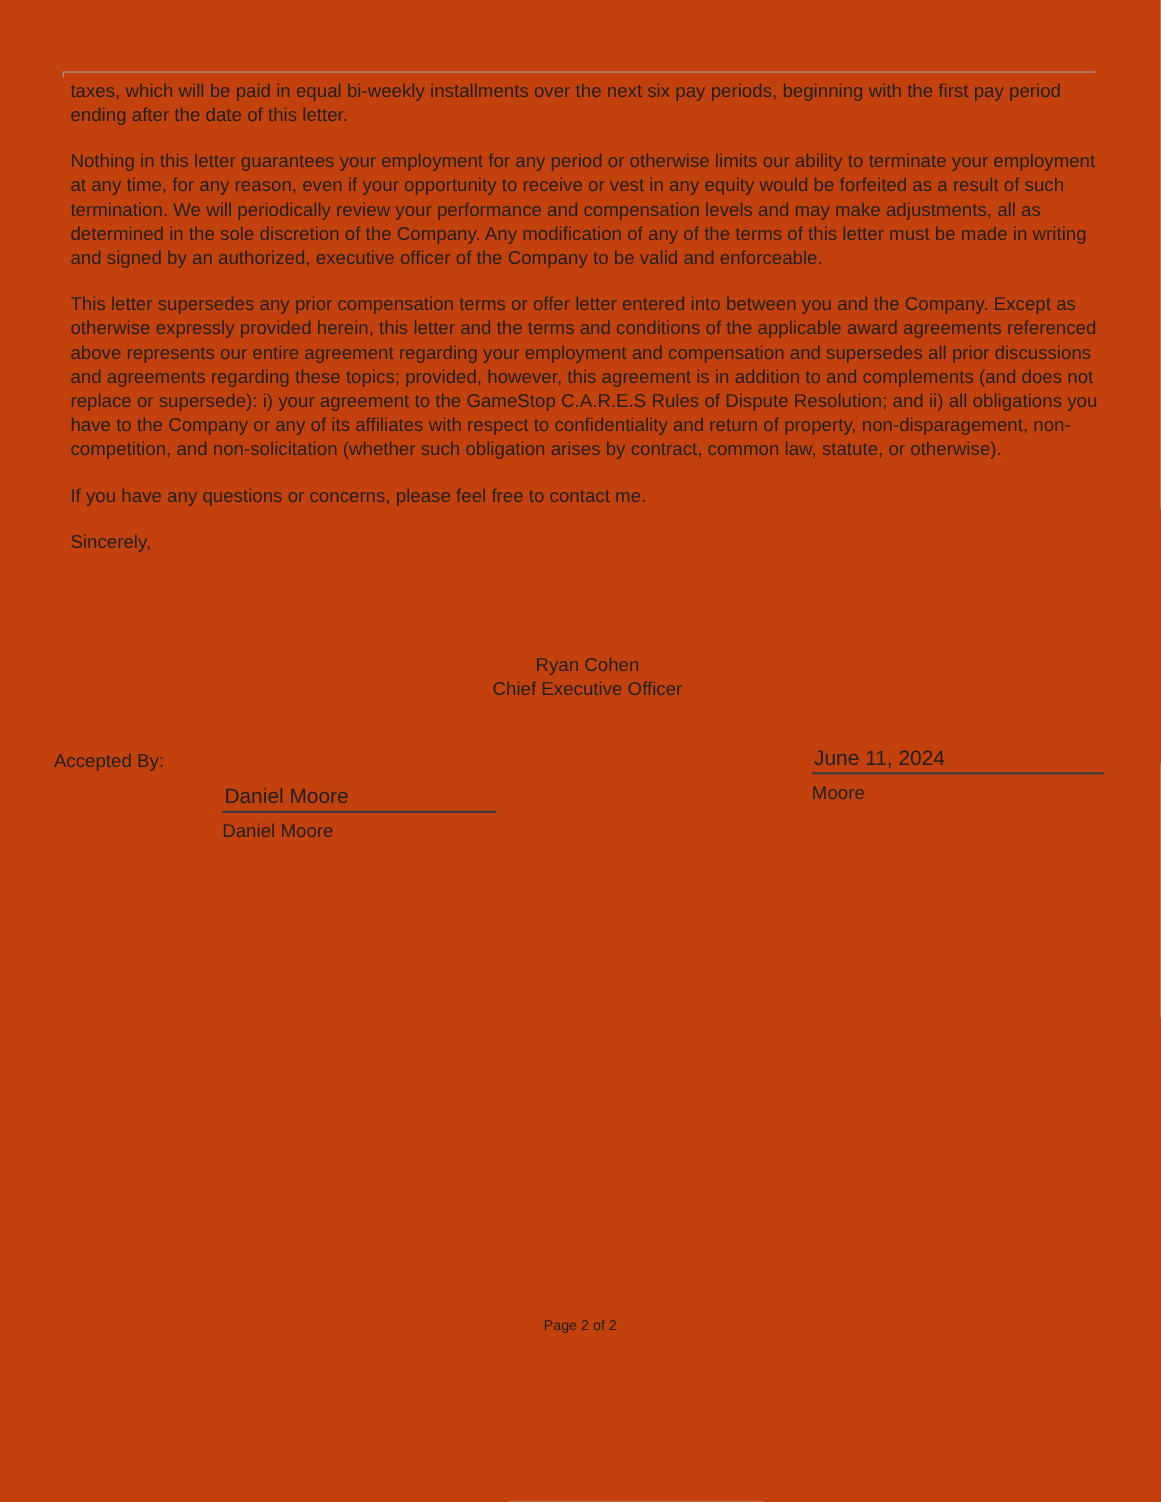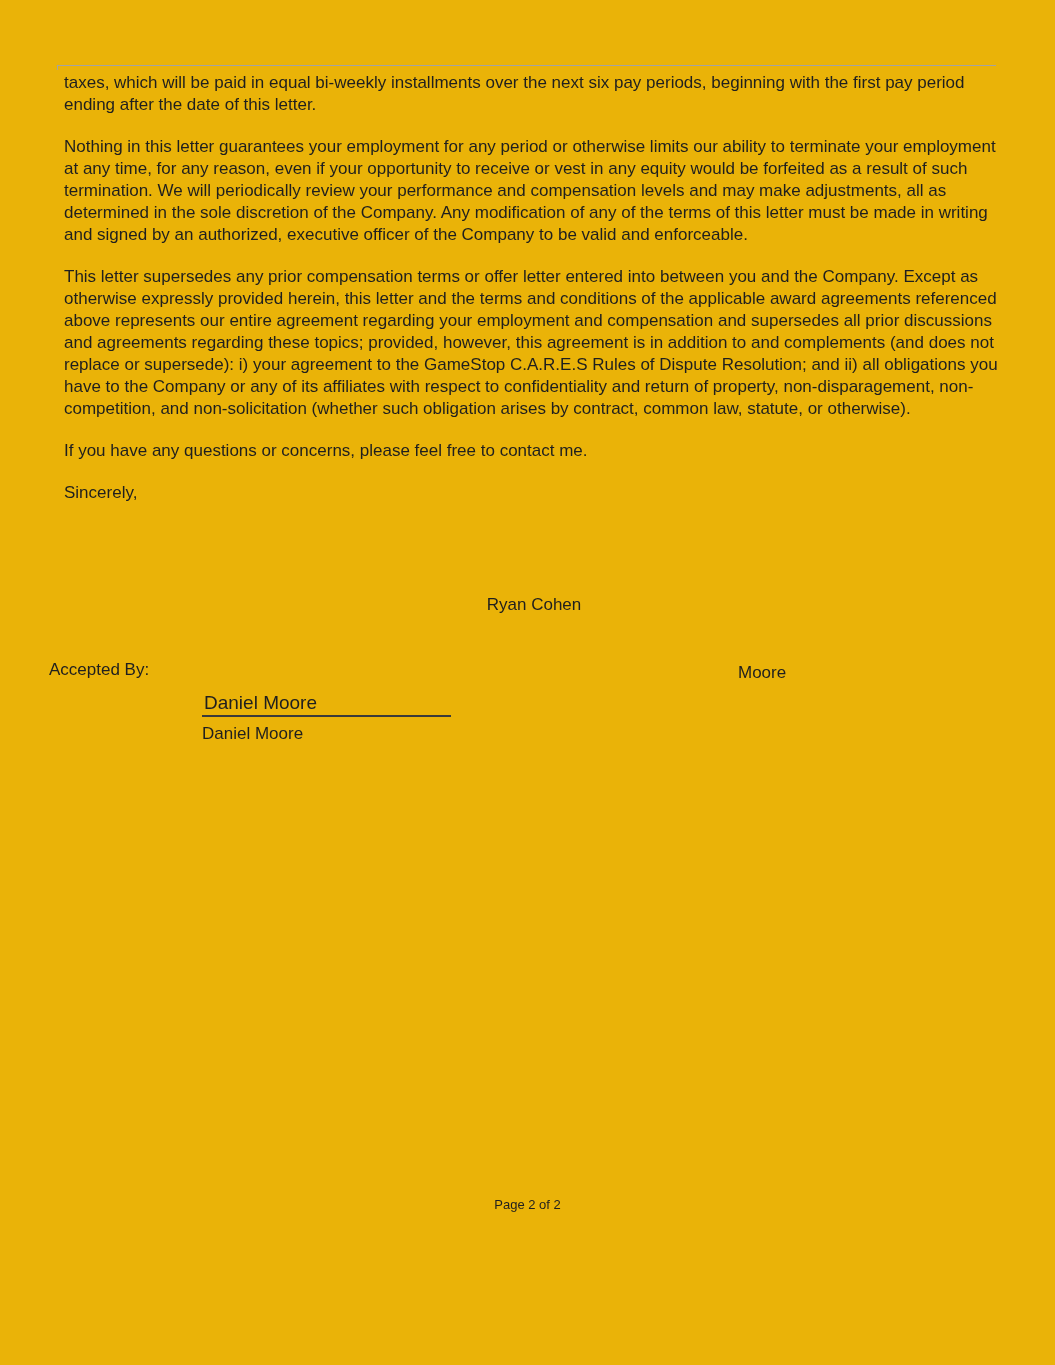--- a/index.html
+++ b/index.html
@@ -7,21 +7,21 @@
     width: 1055px;
     height: 1365px;
     background: #ffffff;
     font-family: "Liberation Sans", sans-serif;
     color: #1f1f1f;
   }
   .page {
     position: relative;
     width: 1055px;
     height: 1365px;
-    background: #eab308;
+    background: #c2410c;
     overflow: hidden;
   }
   .top-rule {
     position: absolute;
     top: 65px;
     left: 57px;
     right: 59px;
     height: 0;
     border-top: 1px solid #a3a3a3;
   }
@@ -91,31 +91,33 @@
     <p>Nothing in this letter guarantees your employment for any period or otherwise limits our ability to terminate your employment at any time, for any reason, even if your opportunity to receive or vest in any equity would be forfeited as a result of such termination. We will periodically review your performance and compensation levels and may make adjustments, all as determined in the sole discretion of the Company. Any modification of any of the terms of this letter must be made in writing and signed by an authorized, executive officer of the Company to be valid and enforceable.</p>
 
     <p>This letter supersedes any prior compensation terms or offer letter entered into between you and the Company. Except as otherwise expressly provided herein, this letter and the terms and conditions of the applicable award agreements referenced above represents our entire agreement regarding your employment and compensation and supersedes all prior discussions and agreements regarding these topics; provided, however, this agreement is in addition to and complements (and does not replace or supersede): i) your agreement to the GameStop C.A.R.E.S Rules of Dispute Resolution; and ii) all obligations you have to the Company or any of its affiliates with respect to confidentiality and return of property, non-disparagement, non-competition, and non-solicitation (whether such obligation arises by contract, common law, statute, or otherwise).</p>
 
     <p>If you have any questions or concerns, please feel free to contact me.</p>
 
     <p class="closing">Sincerely,</p>
 
     <div class="signer">
       <div>Ryan Cohen</div>
+      <div>Chief Executive Officer</div>
     </div>
 
     <div class="accept-row">
       <div class="accept-label">Accepted By:</div>
 
       <div class="sig-block">
         <div class="sig-value">Daniel Moore</div>
         <div class="sig-printed">Daniel Moore</div>
       </div>
 
       <div class="date-block">
+        <div class="sig-value">June 11, 2024</div>
         <div class="sig-printed">Moore</div>
       </div>
     </div>
 
   </div>
 
   <div class="footer">Page 2 of 2</div>
 
 </div>
 

